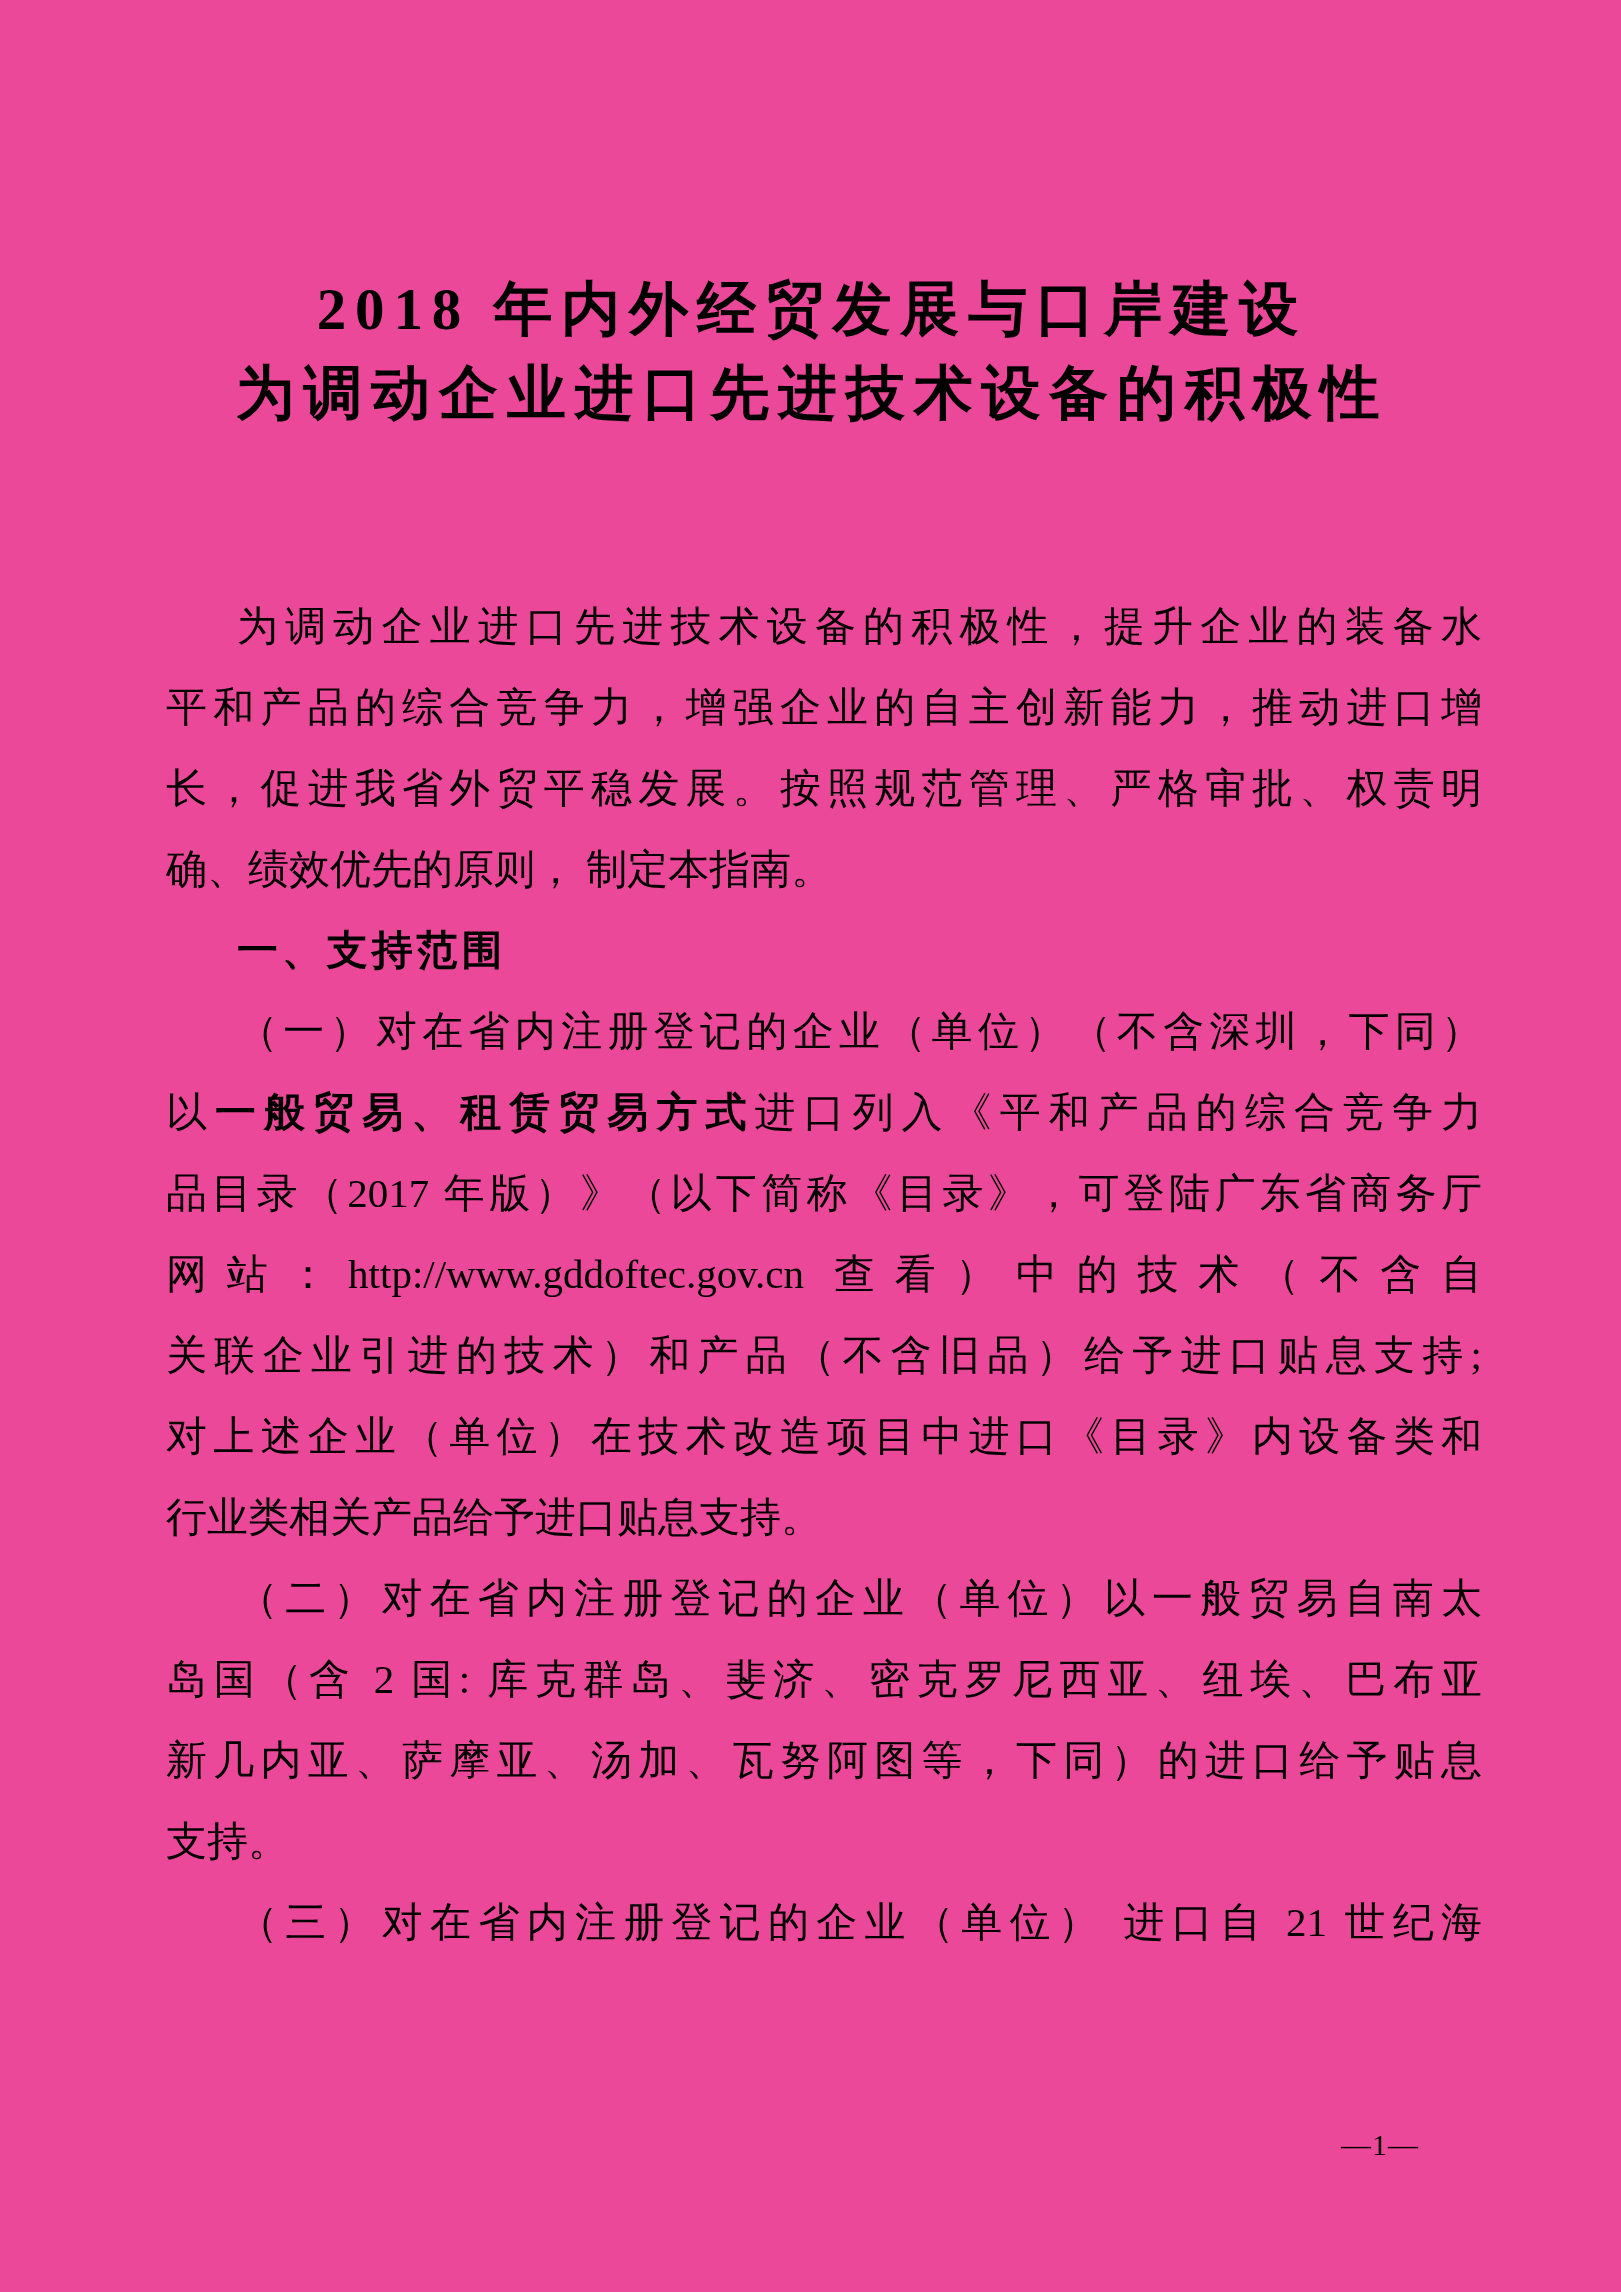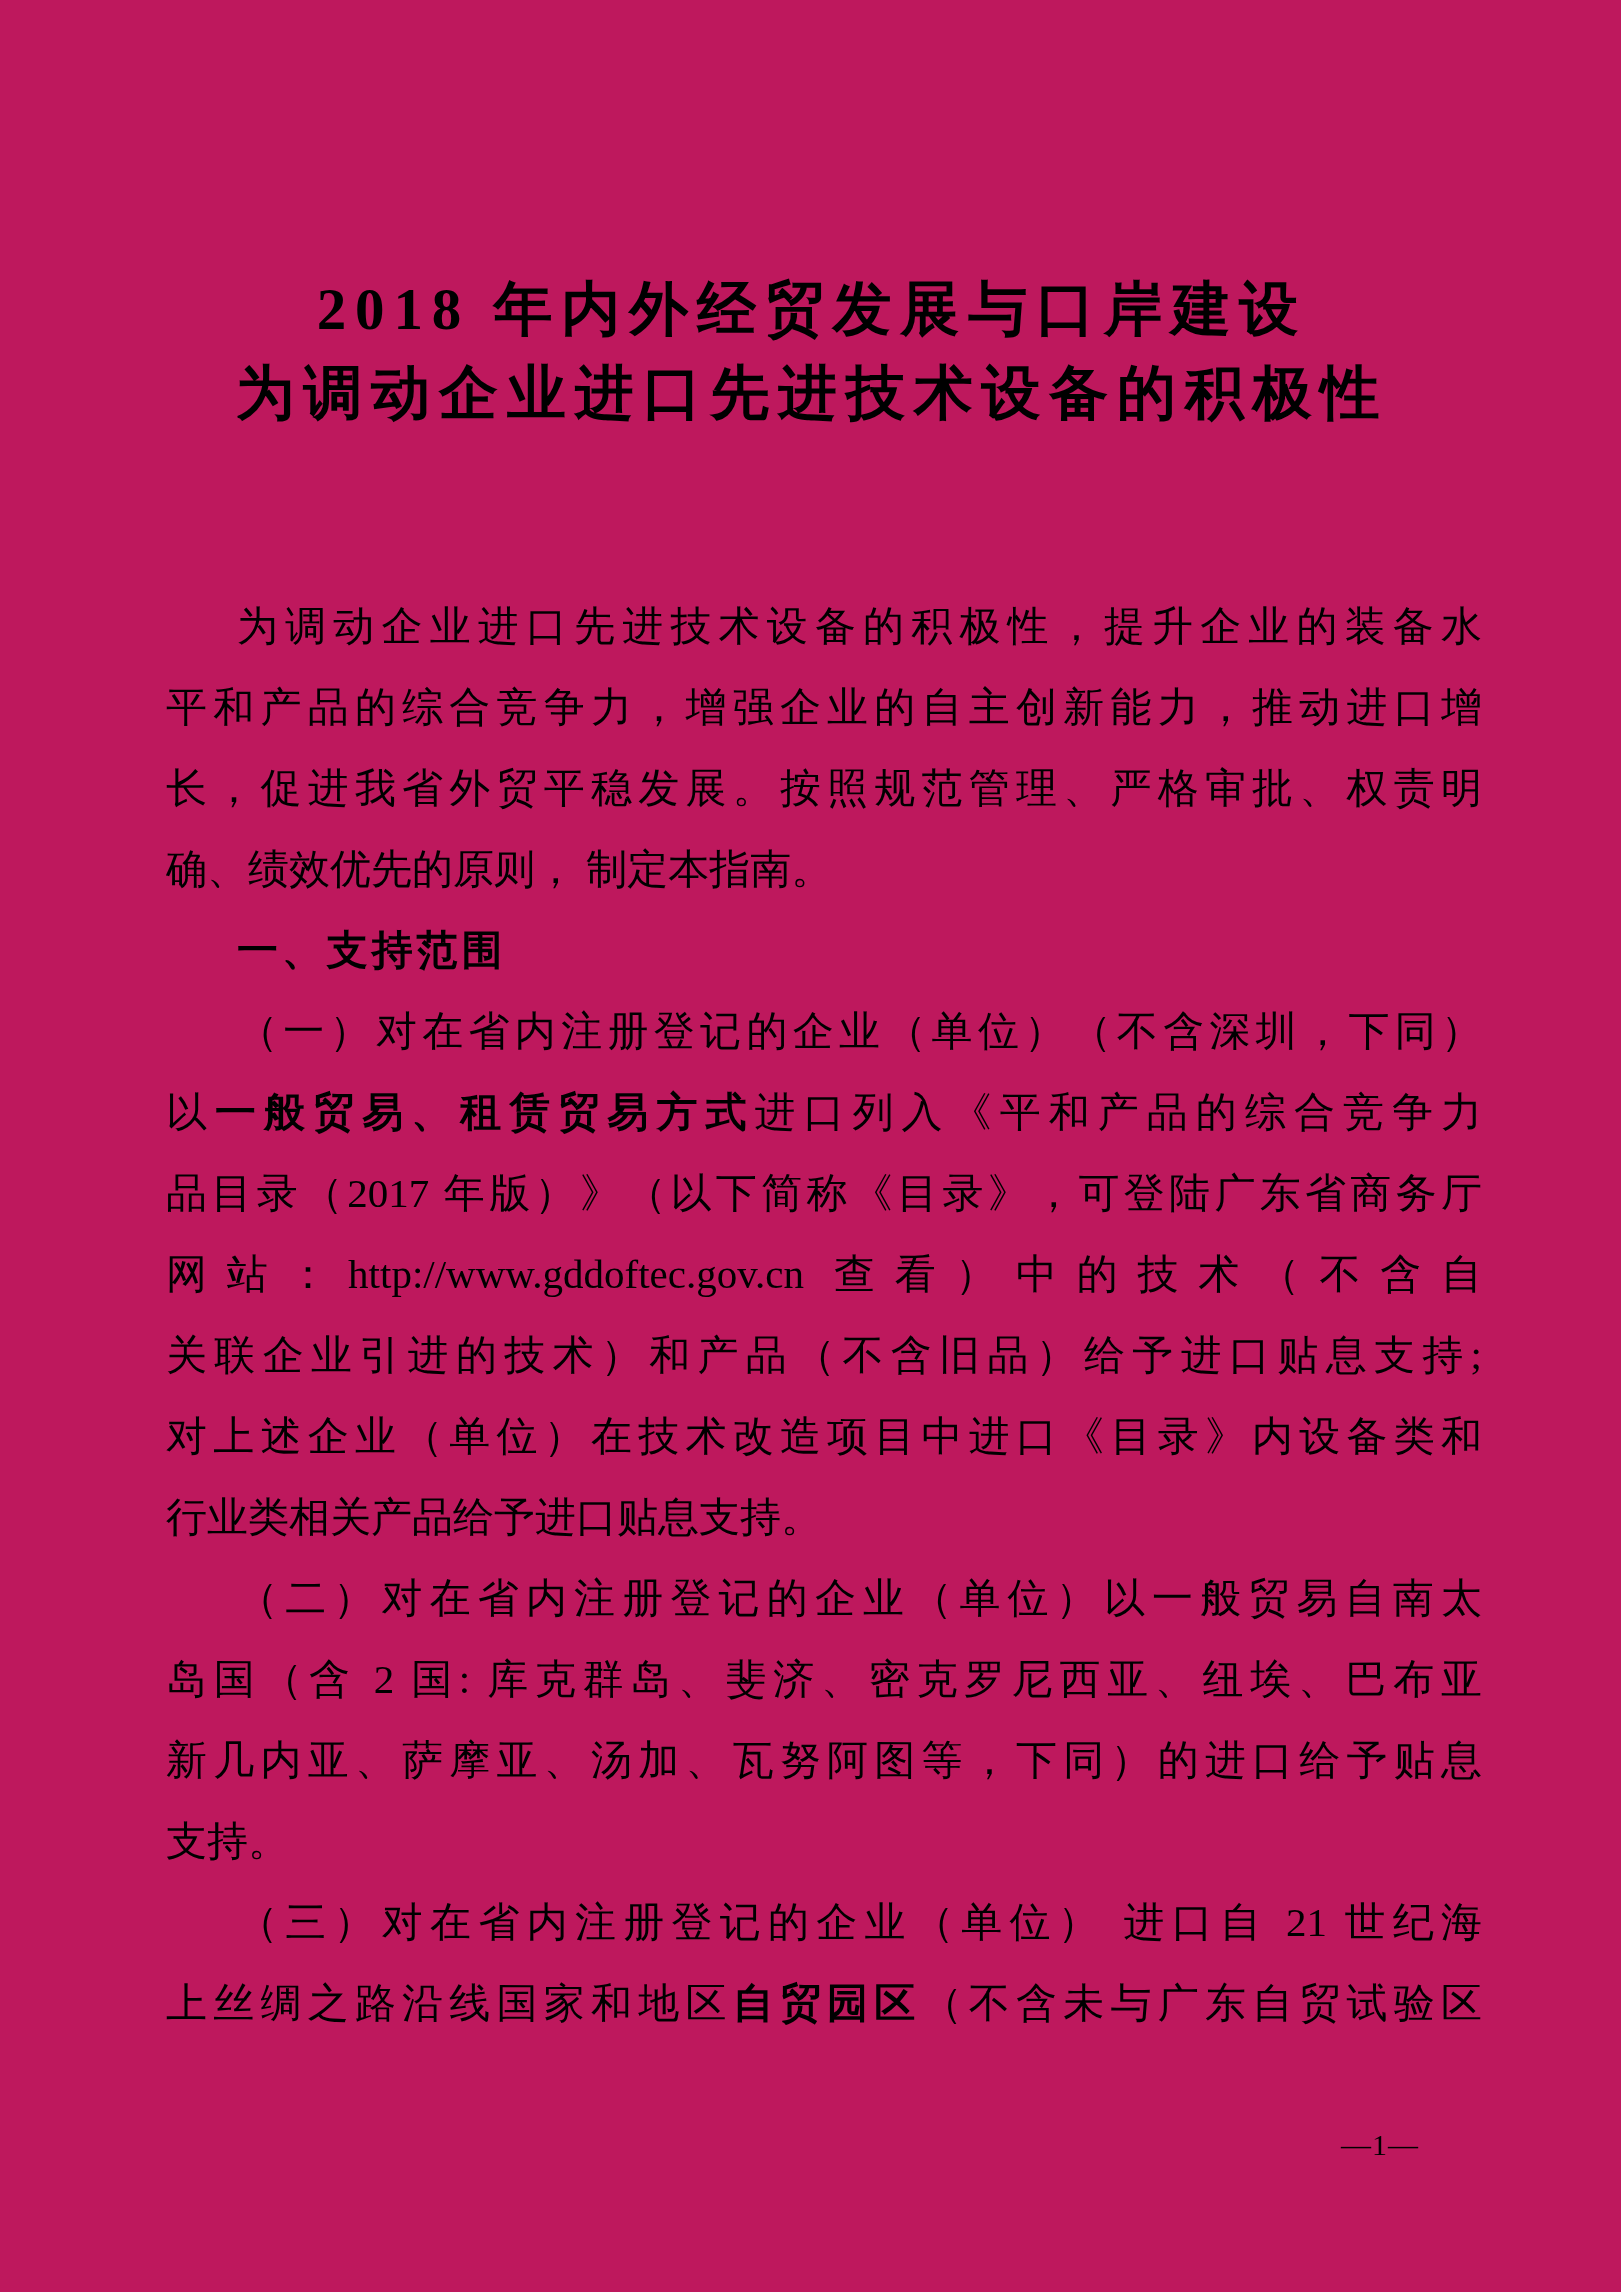--- a/index.html
+++ b/index.html
@@ -4,21 +4,21 @@
 <style>
   html, body {
     margin: 0;
     padding: 0;
     background: #ffffff;
   }
   .page {
     position: relative;
     width: 1621px;
     height: 2293px;
-    background: #be185d;
+    background: #ec4899;
     overflow: hidden;
     font-family: "Liberation Serif", "DejaVu Serif", serif;
     color: #000000;
   }
   .title-block {
     position: absolute;
     top: 267px;
     left: 142px;
     width: 1340px;
     text-align: center;
@@ -91,19 +91,18 @@
       <div class="line justify"><span>品目录（2017 年版）》（以下简称《目录》，可登陆广东省商务厅</span></div>
       <div class="line justify"><span>网站：http://www.gddoftec.gov.cn 查看）中的技术（不含自</span></div>
       <div class="line justify"><span>关联企业引进的技术）和产品（不含旧品）给予进口贴息支持;</span></div>
       <div class="line justify"><span>对上述企业（单位）在技术改造项目中进口《目录》内设备类和</span></div>
       <div class="line"><span>行业类相关产品给予进口贴息支持。</span></div>
       <div class="line justify indent"><span>（二）对在省内注册登记的企业（单位）以一般贸易自南太</span></div>
       <div class="line justify"><span>岛国（含 2 国: 库克群岛、斐济、密克罗尼西亚、纽埃、巴布亚</span></div>
       <div class="line justify"><span>新几内亚、萨摩亚、汤加、瓦努阿图等，下同）的进口给予贴息</span></div>
       <div class="line"><span>支持。</span></div>
       <div class="line justify indent"><span>（三）对在省内注册登记的企业（单位） 进口自 21 世纪海</span></div>
-      <div class="line justify"><span>上丝绸之路沿线国家和地区</span><span class="b">自贸园区</span><span>（不含未与广东自贸试验区</span></div>
     </div>
 
   <div class="page-number">—1—</div>
 
 </div>
 
 
 </body></html>

